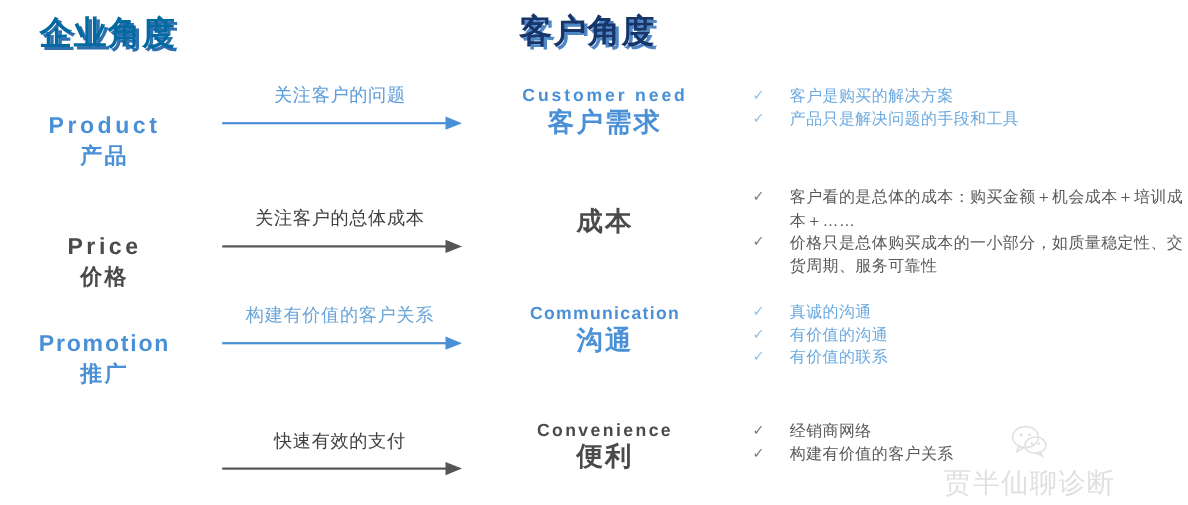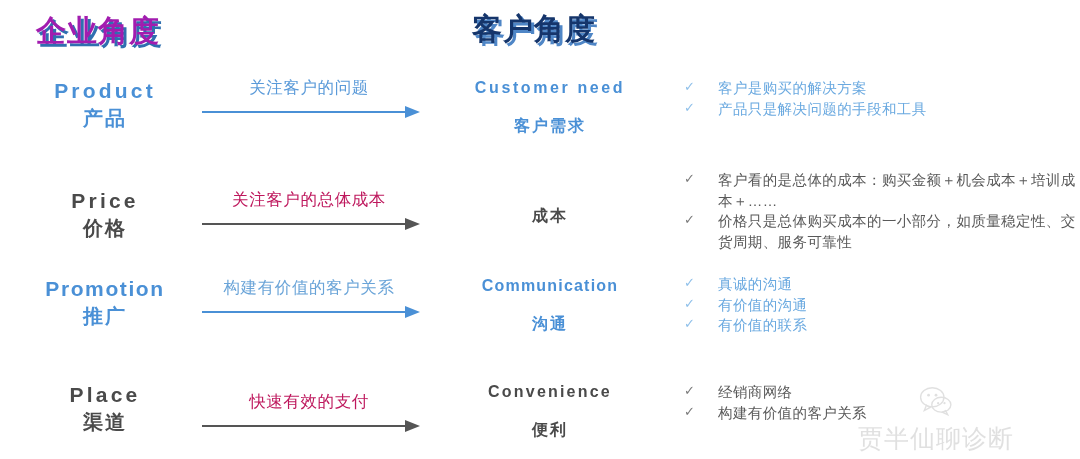--- a/index.html
+++ b/index.html
@@ -21,21 +21,21 @@
     position: absolute;
     font-weight: bold;
     font-size: 30px;
     letter-spacing: 1px;
     white-space: nowrap;
     line-height: 1;
   }
   #title-enterprise {
     left: 36px;
     top: 16px;
-    color: #a21caf;
+    color: #0369a1;
     text-shadow: 3px 3px 0 #2f6fb0;
   }
   #title-customer {
     left: 472px;
     top: 14px;
     color: #15356b;
     text-shadow: 3px 3px 0 #4f86c6;
   }
 
   
@@ -45,25 +45,26 @@
     width: 1080px;
   }
   #row-0 { top: 78px;  height: 76px; }
   #row-1 { top: 172px; height: 90px; }
   #row-2 { top: 276px; height: 80px; }
   #row-3 { top: 378px; height: 76px; }
 
   
   .p-label {
     position: absolute;
-    left: 10px;
+    left: 0;
     width: 190px;
     text-align: center;
     font-weight: bold;
     line-height: 1.28;
+    margin-top: 24px;
   }
   .p-label .en {
     display: block;
     font-size: 21px;
     letter-spacing: 3.2px;
   }
   .p-label .cn {
     display: block;
     font-size: 20px;
     letter-spacing: 2px;
@@ -116,23 +117,24 @@
     font-weight: bold;
     line-height: 1.28;
   }
   .c-label .en {
     display: block;
     font-size: 16px;
     letter-spacing: 2.6px;
   }
   .c-label .cn {
     display: block;
-    font-size: 16px;
+    font-size: 24px;
     letter-spacing: 2px;
-    margin-top: 18px;
+    margin-top: 1px;
+    font-family: Liberation Mono, monospace;
   }
 
   
   .bullets {
     position: absolute;
     left: 684px;
     width: 392px;
   }
   .bullet {
     display: flex;
@@ -153,21 +155,21 @@
 
   
   .blue .en, .blue .cn { color: #4a90d6; }
   .blue .arrow-caption  { color: #5a9ad9; }
   .blue .shaft          { background: #4a90d6; }
   .blue .head           { border-left-color: #4a90d6; }
   .blue .bullet         { color: #6aa9e0; }
   .blue .tick           { color: #8fc0ea; }
 
   .gray .en, .gray .cn { color: #4a4a4a; }
-  .gray .arrow-caption  { color: #be185d; }
+  .gray .arrow-caption  { color: #404040; }
   .gray .shaft          { background: #555555; }
   .gray .head           { border-left-color: #555555; }
   .gray .bullet         { color: #595959; }
   .gray .tick           { color: #7a7a7a; }
 
   .blue2 .en, .blue2 .cn { color: #4a90d6; }
   .blue2 .arrow-caption  { color: #6aa4d8; }
   .blue2 .shaft          { background: #4a90d6; }
   .blue2 .head           { border-left-color: #4a90d6; }
   .blue2 .bullet         { color: #6aa9e0; }
@@ -285,24 +287,20 @@
       <span class="btext">有价值的沟通</span>
     </div>
     <div class="bullet">
       <span class="tick">✓</span>
       <span class="btext">有价值的联系</span>
     </div>
   </div>
 </div>
 
 <div class="row gray" id="row-3">
-  <div class="p-label" style="top:4px">
-    <span class="en">Place</span>
-    <span class="cn">渠道</span>
-  </div>
   <div class="arrow-wrap" style="top:14px">
     <div class="arrow-caption">快速有效的支付</div>
     <div class="arrow-line">
       <div class="shaft"></div>
       <div class="head"></div>
     </div>
   </div>
   <div class="c-label" style="left:420px;width:260px;top:4px">
     <span class="en" style="letter-spacing:2.2px">Convenience</span>
     <span class="cn">便利</span>

